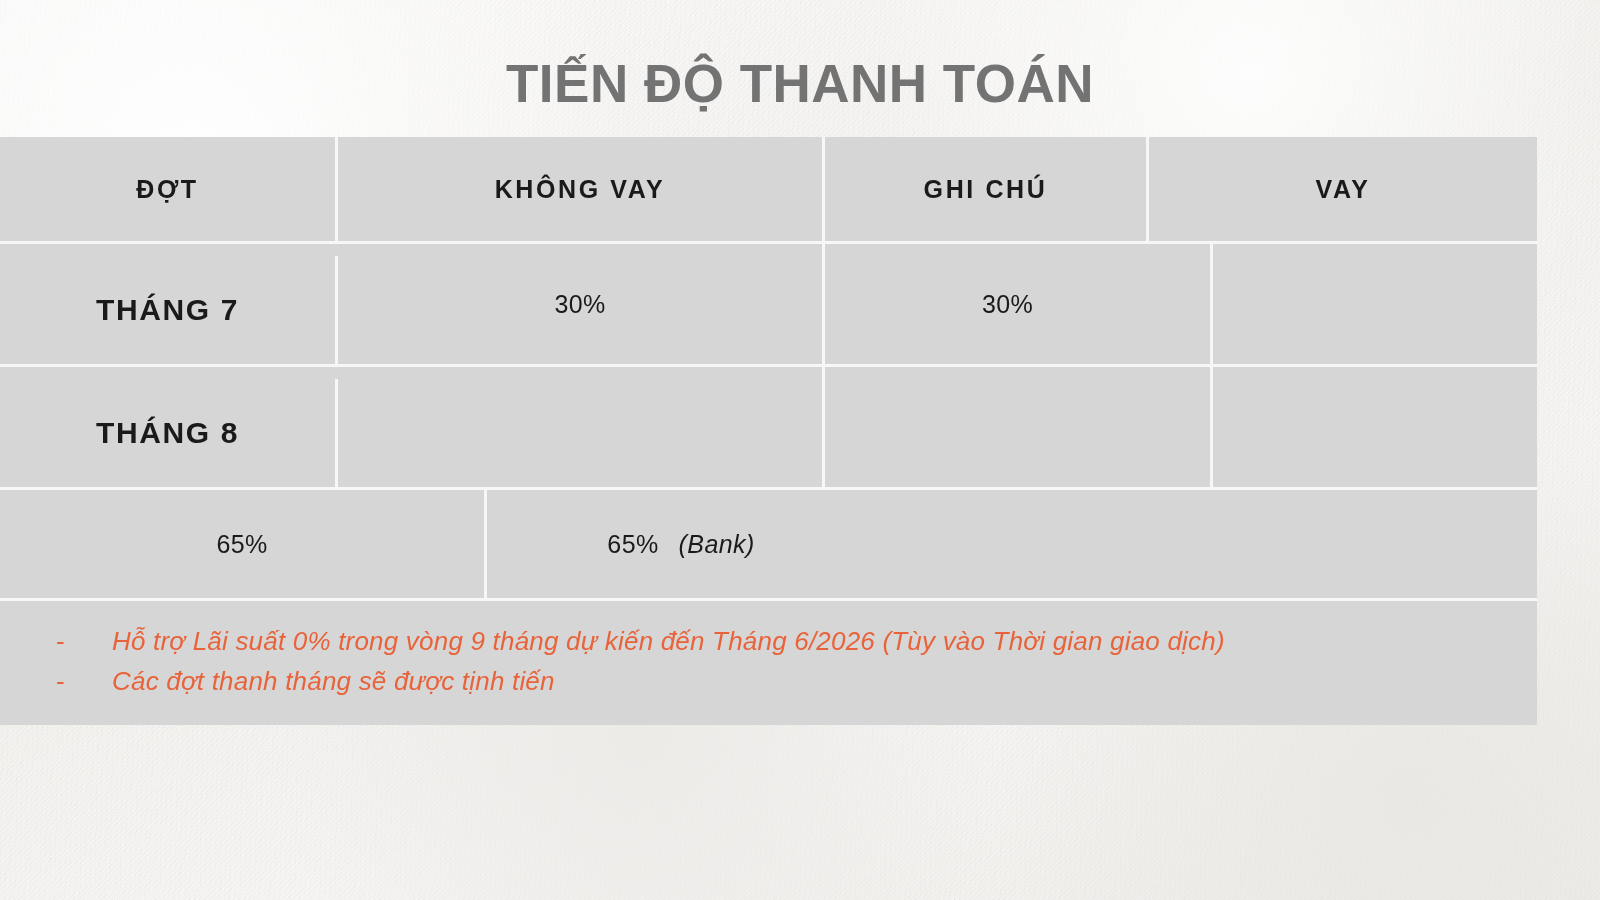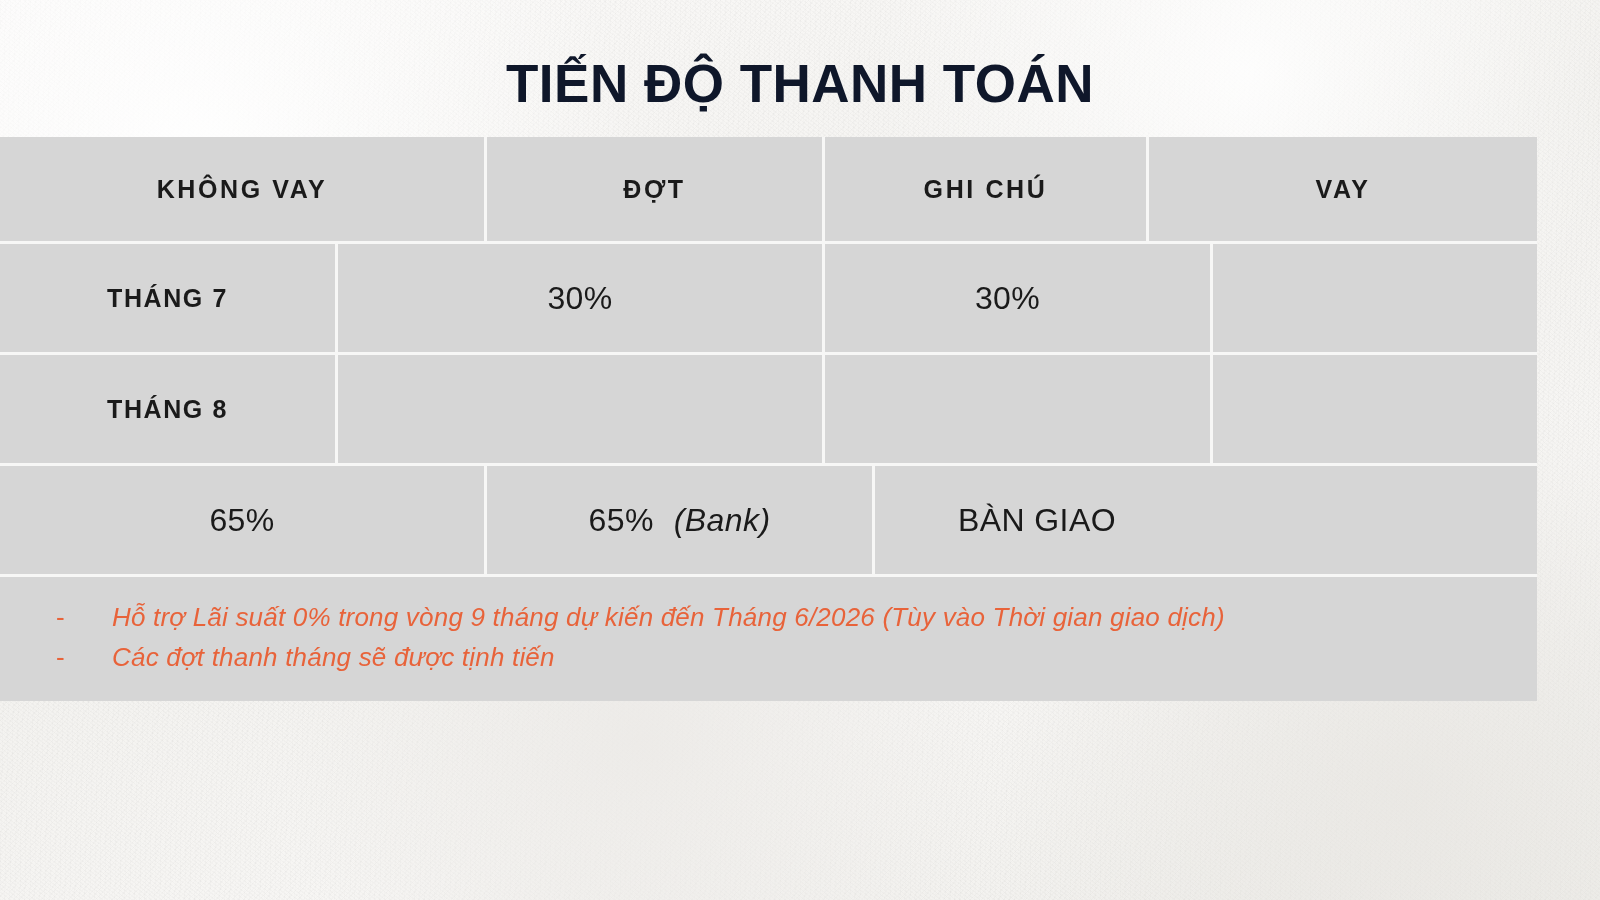--- a/index.html
+++ b/index.html
@@ -44,21 +44,21 @@
   
   #slide-title {
     position: absolute;
     top: 55px;
     left: 0;
     width: 1600px;
     text-align: center;
     font-size: 53px;
     font-weight: 700;
     letter-spacing: 0.5px;
-    color: #0f172a;
+    color: #737373;
     line-height: 1.1;
     white-space: nowrap;
   }
 
   
   #payment-table {
     position: absolute;
     left: 0;
     top: 137px;
     width: 1537px;
@@ -92,27 +92,28 @@
   #header-row .tcell {
     font-size: 25px;
     font-weight: 700;
     letter-spacing: 2.6px;
     min-height: 104px;
   }
 
   .data-row .tcell { min-height: 108px; }
 
   .cell-period {
-    font-size: 25px;
+    font-size: 30px;
     font-weight: 700;
     letter-spacing: 1.6px;
+    margin-top: 12px;
   }
 
   .cell-value {
-    font-size: 32px;
+    font-size: 25px;
     font-weight: 400;
     letter-spacing: 0.4px;
   }
 
   .bank-note {
     font-style: italic;
     font-weight: 400;
     margin-left: 20px;
   }
 
@@ -145,22 +146,22 @@
 
 <div id="paper-bg"></div>
 
 <div id="slide">
 
   <h1 id="slide-title">TIẾN ĐỘ THANH TOÁN</h1>
 
   <div id="payment-table">
 
     <div class="trow" id="header-row">
+      <div class="tcell col-dot">ĐỢT</div>
       <div class="tcell col-novay">KHÔNG VAY</div>
-      <div class="tcell col-dot">ĐỢT</div>
       <div class="tcell col-note">GHI CHÚ</div>
       <div class="tcell col-vay">VAY</div>
     </div>
 
     <div class="trow data-row">
       <div class="tcell col-dot cell-period">THÁNG 7</div>
       <div class="tcell col-novay cell-value">30%</div>
       <div class="tcell col-vay cell-value">
         <span>30%</span>
         <span class="bank-note"></span>
@@ -177,21 +178,20 @@
       </div>
       <div class="tcell col-note cell-value"></div>
     </div>
 
     <div class="trow data-row">
       <div class="tcell col-novay cell-value">65%</div>
       <div class="tcell col-vay cell-value">
         <span>65%</span>
         <span class="bank-note">(Bank)</span>
       </div>
-      <div class="tcell col-note cell-value">BÀN GIAO</div>
     </div>
 
     <div id="footnotes">
       <div class="footnote-line">
         <span class="footnote-dash">-</span>
         <span class="footnote-text">Hỗ trợ Lãi suất 0% trong vòng 9 tháng dự kiến đến Tháng 6/2026 (Tùy vào Thời gian giao dịch)</span>
       </div>
       <div class="footnote-line">
         <span class="footnote-dash">-</span>
         <span class="footnote-text">Các đợt thanh tháng sẽ được tịnh tiến</span>

